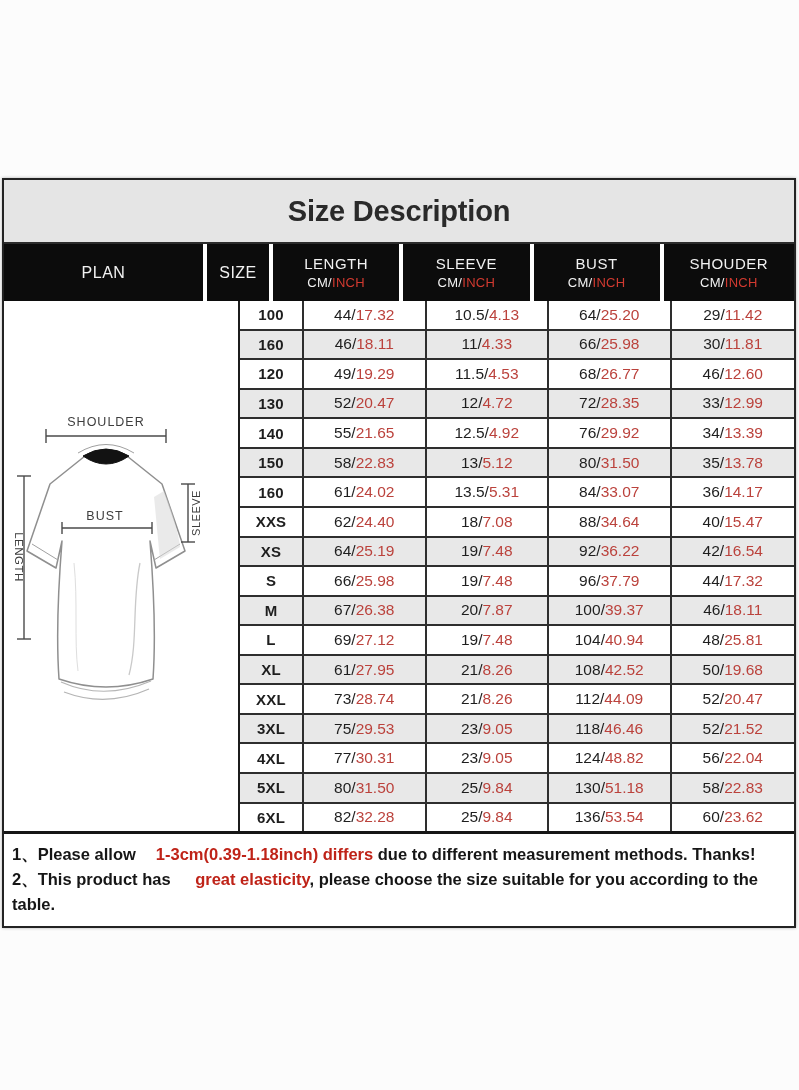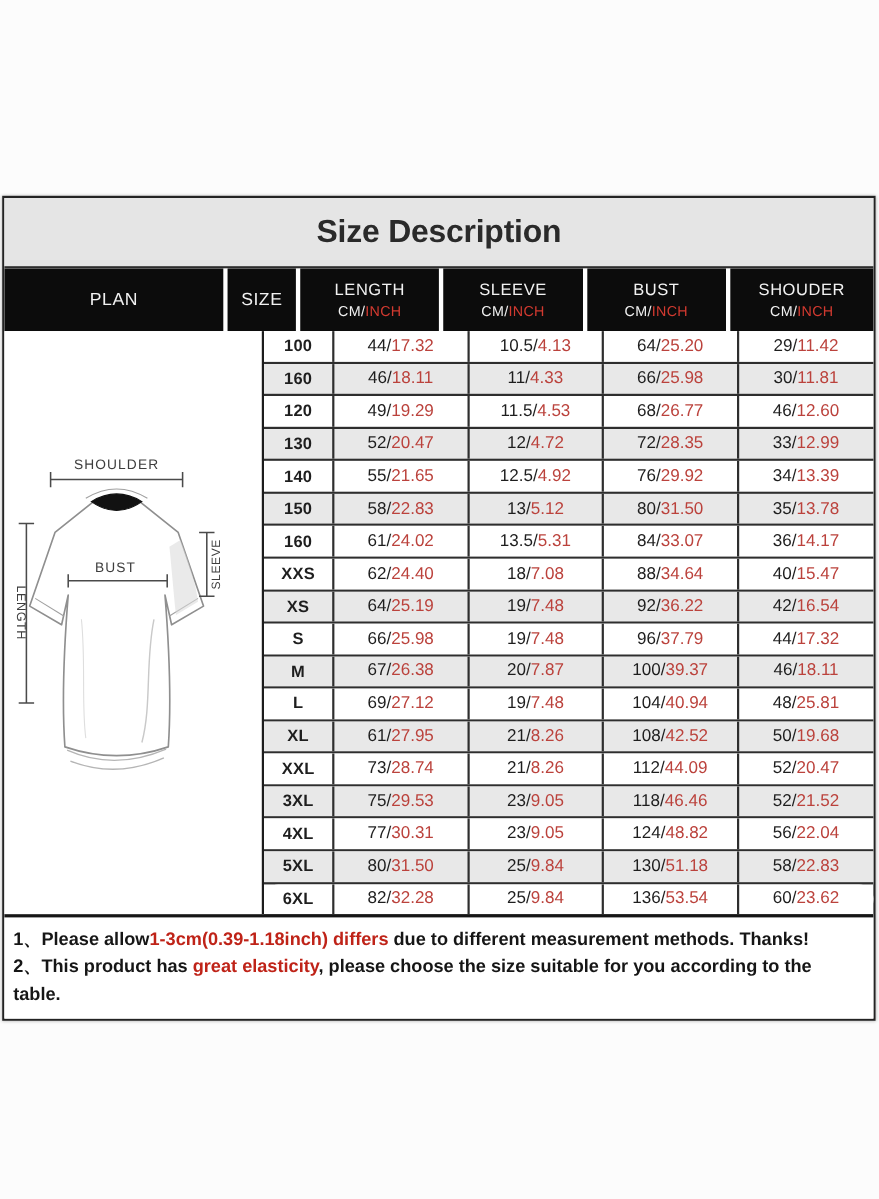--- a/index.html
+++ b/index.html
@@ -61,21 +61,21 @@
   }
   .cell:last-child { border-right: none; }
   .size-cell { font-weight: bold; font-size: 15px; letter-spacing: .2px; }
   .val .inch { color: var(--red-value); }
   .notes {
     border-top: 3px solid #161616;
     padding: 8px 10px 10px 8px;
     font-weight: bold; font-size: 16.5px; color: #161616;
     line-height: 1.5; background: #fff;
   }
-  .notes .red { color: var(--red-note); }
+  .notes .red { color: var(--red-note); padding-left: 20px; }
   svg text { font-family: "Liberation Sans", "DejaVu Sans", sans-serif; fill: #3d3d3d; }
 </style>
 </head>
 <body>
 
 <div class="sheet">
 
   <div class="title-bar">
     <span>Size Description</span>
   </div>

